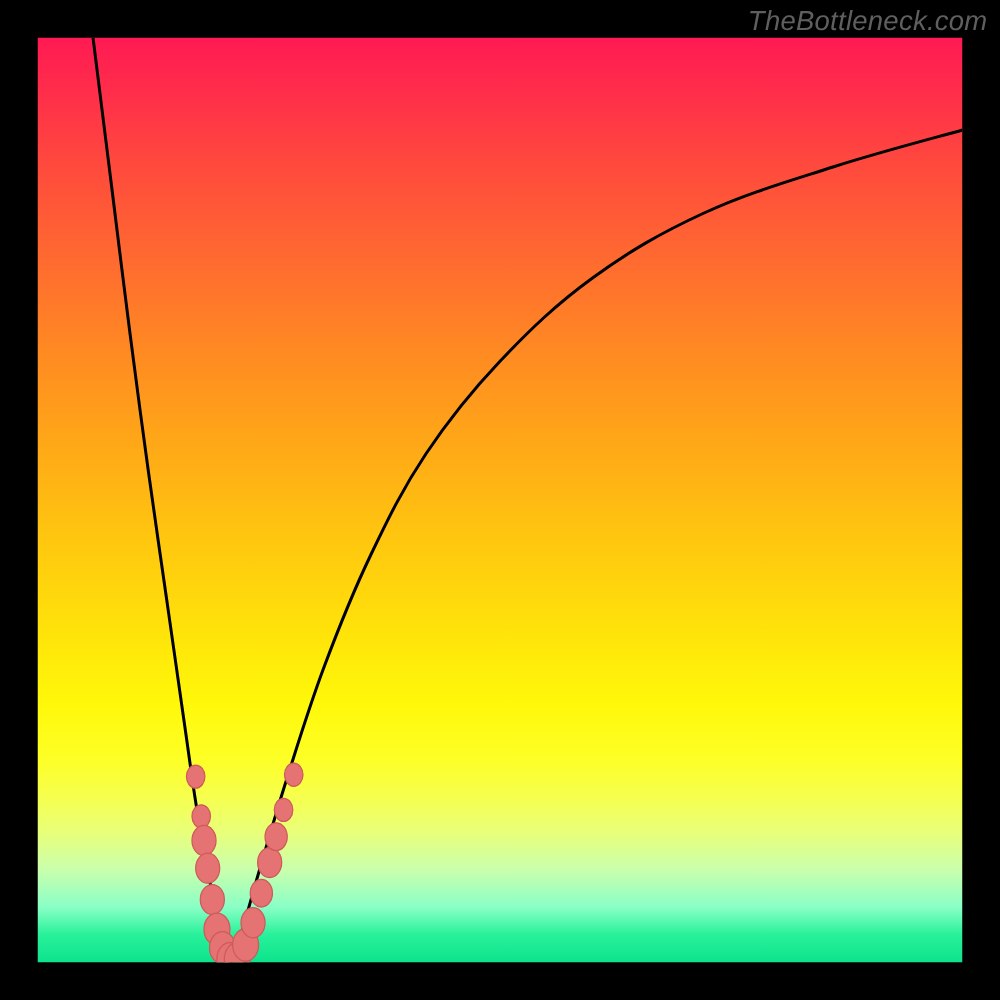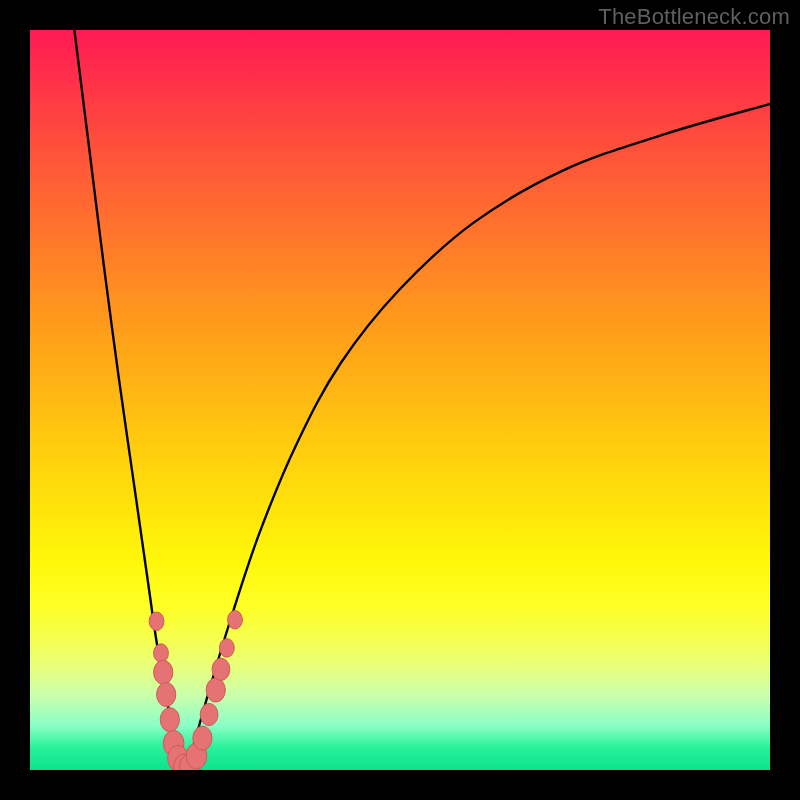--- a/index.html
+++ b/index.html
@@ -52,20 +52,21 @@
   }
   .watermark {
     position: absolute;
     top: 4px;
     right: 10px;
     color: #5f5f5f;
     font-size: 22px;
     font-weight: 400;
     letter-spacing: 0.2px;
     user-select: none;
+    font-style: italic;
   }
   svg.curves {
     position: absolute;
     inset: 0;
   }
 </style>
 </head>
 <body>
 
 <div class="frame">

